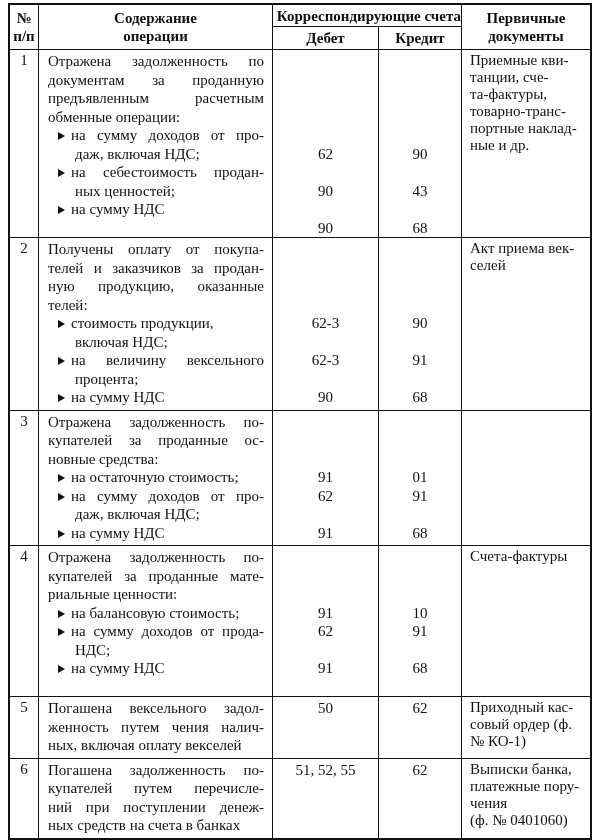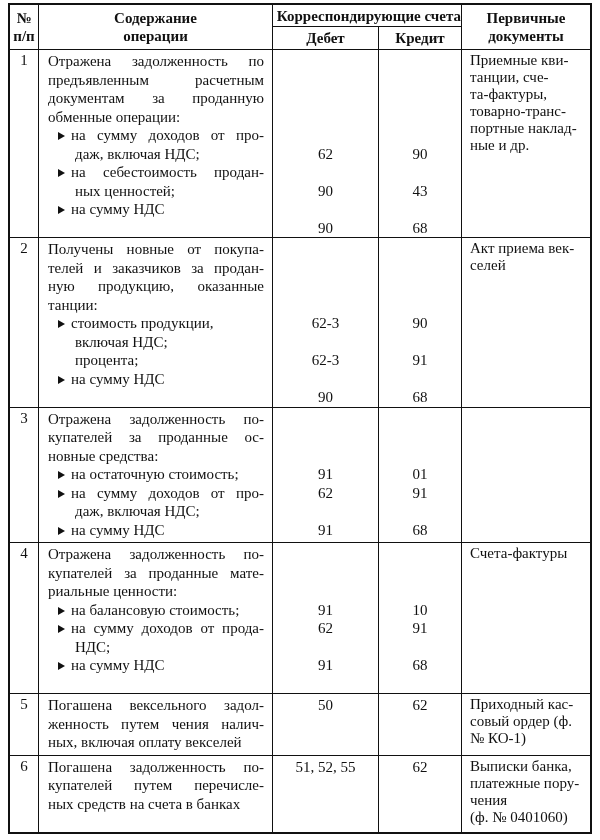--- a/index.html
+++ b/index.html
@@ -91,22 +91,22 @@
       </div>
     </div>
     <div class="hc c-docs">Первичные
 документы</div>
   </div>
   <div id="tbody">
       <div class="trow">
         <div class="cell cnum">1</div>
         <div class="cell ccontent">
           <div class="ln body j">Отражена задолженность по</div>
+          <div class="ln body j">документам за проданную</div>
           <div class="ln body j">предъявленным расчетным</div>
-          <div class="ln body j">документам за проданную</div>
           <div class="ln body">обменные операции:</div>
           <div class="ln bullet j"><div class="tri"></div>на сумму доходов от про-</div>
           <div class="ln cont">даж, включая НДС;</div>
           <div class="ln bullet j"><div class="tri"></div>на себестоимость продан-</div>
           <div class="ln cont">ных ценностей;</div>
           <div class="ln bullet"><div class="tri"></div>на сумму НДС</div>
         </div>
         <div class="cell cdebit">
           <div class="ln nln"></div>
           <div class="ln nln"></div>
@@ -134,26 +134,27 @@
         <div class="cell cdocs">Приемные кви-
 танции, сче-
 та-фактуры,
 товарно-транс-
 портные наклад-
 ные и др.</div>
       </div>
       <div class="trow">
         <div class="cell cnum">2</div>
         <div class="cell ccontent">
-          <div class="ln body j">Получены новные от покупа-</div>
+          <div class="ln body j">Получены оплату от покупа-</div>
           <div class="ln body j">телей и заказчиков за продан-</div>
           <div class="ln body j">ную продукцию, оказанные</div>
-          <div class="ln body">танции:</div>
+          <div class="ln body">телей:</div>
           <div class="ln bullet"><div class="tri"></div>стоимость продукции,</div>
           <div class="ln cont">включая НДС;</div>
+          <div class="ln bullet j"><div class="tri"></div>на величину вексельного</div>
           <div class="ln cont">процента;</div>
           <div class="ln bullet"><div class="tri"></div>на сумму НДС</div>
         </div>
         <div class="cell cdebit">
           <div class="ln nln"></div>
           <div class="ln nln"></div>
           <div class="ln nln"></div>
           <div class="ln nln"></div>
           <div class="ln nln">62-3</div>
           <div class="ln nln"></div>
@@ -257,20 +258,21 @@
         </div>
         <div class="cell cdocs">Приходный кас-
 совый ордер (ф.
 № КО-1)</div>
       </div>
       <div class="trow">
         <div class="cell cnum">6</div>
         <div class="cell ccontent">
           <div class="ln body j">Погашена задолженность по-</div>
           <div class="ln body j">купателей путем перечисле-</div>
+          <div class="ln body j">ний при поступлении денеж-</div>
           <div class="ln body">ных средств на счета в банках</div>
         </div>
         <div class="cell cdebit">
           <div class="ln nln">51, 52, 55</div>
           <div class="ln nln"></div>
           <div class="ln nln"></div>
           <div class="ln nln"></div>
         </div>
         <div class="cell ccredit">
           <div class="ln nln">62</div>

